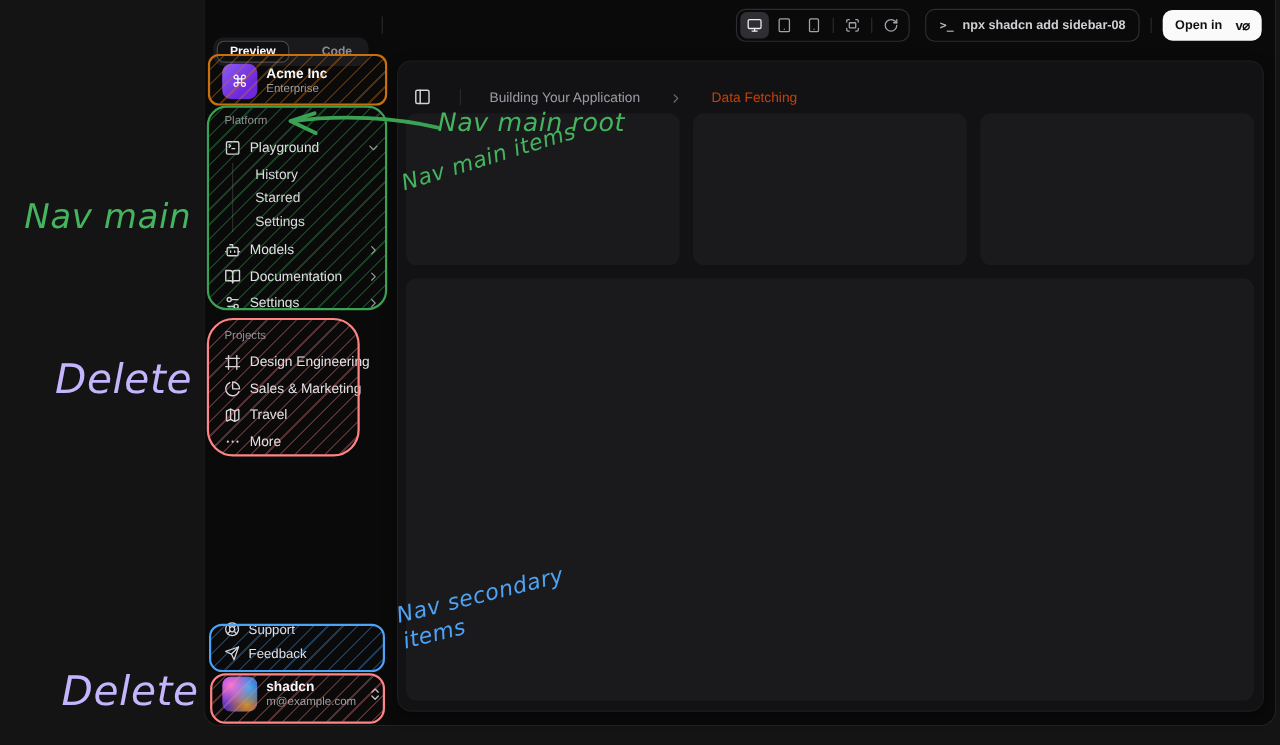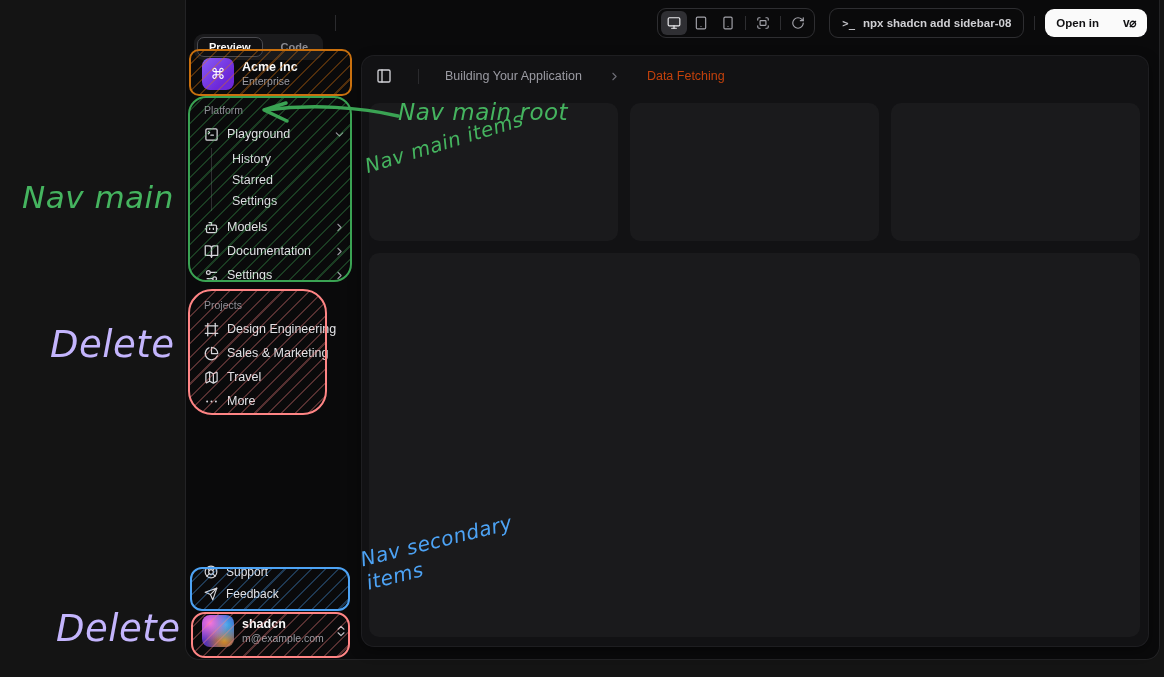--- a/index.html
+++ b/index.html
@@ -7,39 +7,39 @@
     font-family:"Liberation Sans","DejaVu Sans",sans-serif; }
   .canvas { position:relative; width:1164px; height:677px; background:#141414; }
 
   
   .viewer { position:absolute; left:185px; top:0; width:975px; height:660px;
     background:#0a0a0b; border:1px solid #232325; border-top:none;
     border-radius:0 0 14px 14px; }
 
   
   .toolbar { display:flex; align-items:center; height:46px; padding:0 12px 0 8px; }
-  .tabs { display:flex; align-items:center; background:#1a1a1c; border-radius:9px; padding:3px; gap:6px;margin-top:48px; }
+  .tabs { display:flex; align-items:center; background:#1a1a1c; border-radius:9px; padding:3px; gap:18px;margin-top:48px; }
   .tab { font-size:11px; font-weight:700; padding:4px 12px; border-radius:7px; color:#8b8b92; cursor:pointer; }
   .tab.active { color:#fafafa; background:#101012; border:1px solid #4a4a4f; padding:3px 11px; }
   .vsep { width:1px; height:16px; background:#2b2b2e; margin:0 12px; flex:none; }
   .vsep.small { height:14px; margin:0 10px; }
   .title { font-size:12px; font-weight:700; color:#fafafa; letter-spacing:.1px; }
   .spacer { flex:1; }
   .devgroup { display:flex; align-items:center; border:1px solid #2e2e31; border-radius:9px;
     height:30px; padding:0 3px; gap:1px; }
   .devbtn { display:flex; align-items:center; justify-content:center; width:26px; height:24px;
     border-radius:6px; color:#a3a3aa; cursor:pointer; }
   .devbtn.active { background:#2f2f33; color:#ededf0; }
   .devbtn svg { width:14px; height:14px; }
   .devsep { width:1px; height:14px; background:#2e2e31; margin:0 3px; }
   .npx { display:flex; align-items:center; gap:8px; border:1px solid #2e2e31; border-radius:9px;
     height:30px; padding:0 12px; color:#d0d0d4; font-size:11.5px; font-weight:600;
     margin-left:14px; cursor:pointer; white-space:nowrap; }
   .npx .prompt { font-family:"DejaVu Sans Mono",monospace; font-size:10.5px; color:#bdbdc2; }
-  .openin { display:flex; align-items:center; gap:24px; background:#fafafa; color:#111113;
+  .openin { display:flex; align-items:center; gap:12px; background:#fafafa; color:#111113;
     border-radius:9px; height:28px; padding:0 11px; font-size:11.5px; font-weight:700;
     cursor:pointer; white-space:nowrap; }
   .v0glyph { font-weight:700; font-size:12px; letter-spacing:-.5px; }
 
   
   .sidebar { position:absolute; left:0; top:46px; width:176px; bottom:0; padding:8px 8px 8px 10px;
     display:flex; flex-direction:column; }
   .team { display:flex; align-items:center; gap:8px; padding:4px 6px; border-radius:8px; cursor:pointer; }
   .teamlogo { width:32px; height:32px; border-radius:8px; flex:none;
     background:linear-gradient(135deg,#8a5cf6 0%,#6d28d9 70%);
@@ -72,21 +72,21 @@
       linear-gradient(135deg,#7c3aed,#312e81); }
   .usertext { display:flex; flex-direction:column; line-height:1.2; flex:1; }
   .username { font-size:12.5px; font-weight:600; color:#fafafa; }
   .useremail { font-size:10.5px; color:#9c9ca3; }
   .userrow .chev { color:#c3c3c9; display:flex; }
   .userrow .chev svg { width:14px; height:14px; }
 
   
   .panel { position:absolute; left:176px; top:56px; width:786px; height:590px;
     background:#121214; border-radius:12px; box-shadow:0 0 0 1px #1e1e21, 0 4px 14px rgba(0,0,0,.45); }
-  .panelheader { display:flex; align-items:center; height:40px; padding:0 14px; gap:26px; }
+  .panelheader { display:flex; align-items:flex-end; height:40px; padding:0 14px; gap:26px; }
   .trigger { display:flex; color:#d2d2d7; cursor:pointer; }
   .trigger svg { width:16px; height:16px; }
   .crumbsep { width:1px; height:15px; background:#2a2a2d; }
   .crumb { font-size:12.5px; color:#9b9ba3; cursor:pointer; white-space:nowrap; }
   .crumbchev { display:flex; color:#6e6e76; }
   .crumbchev svg { width:13px; height:13px; }
   .crumb.current { color:#c2410c; font-weight:400; cursor:default; }
   .panelbody { position:absolute; top:40px; left:0; right:0; bottom:0;
     padding:7px 8px 9px 7px; display:flex; flex-direction:column; gap:12px; }
   .cardrow { display:flex; gap:12px; height:138px; flex:none; }

